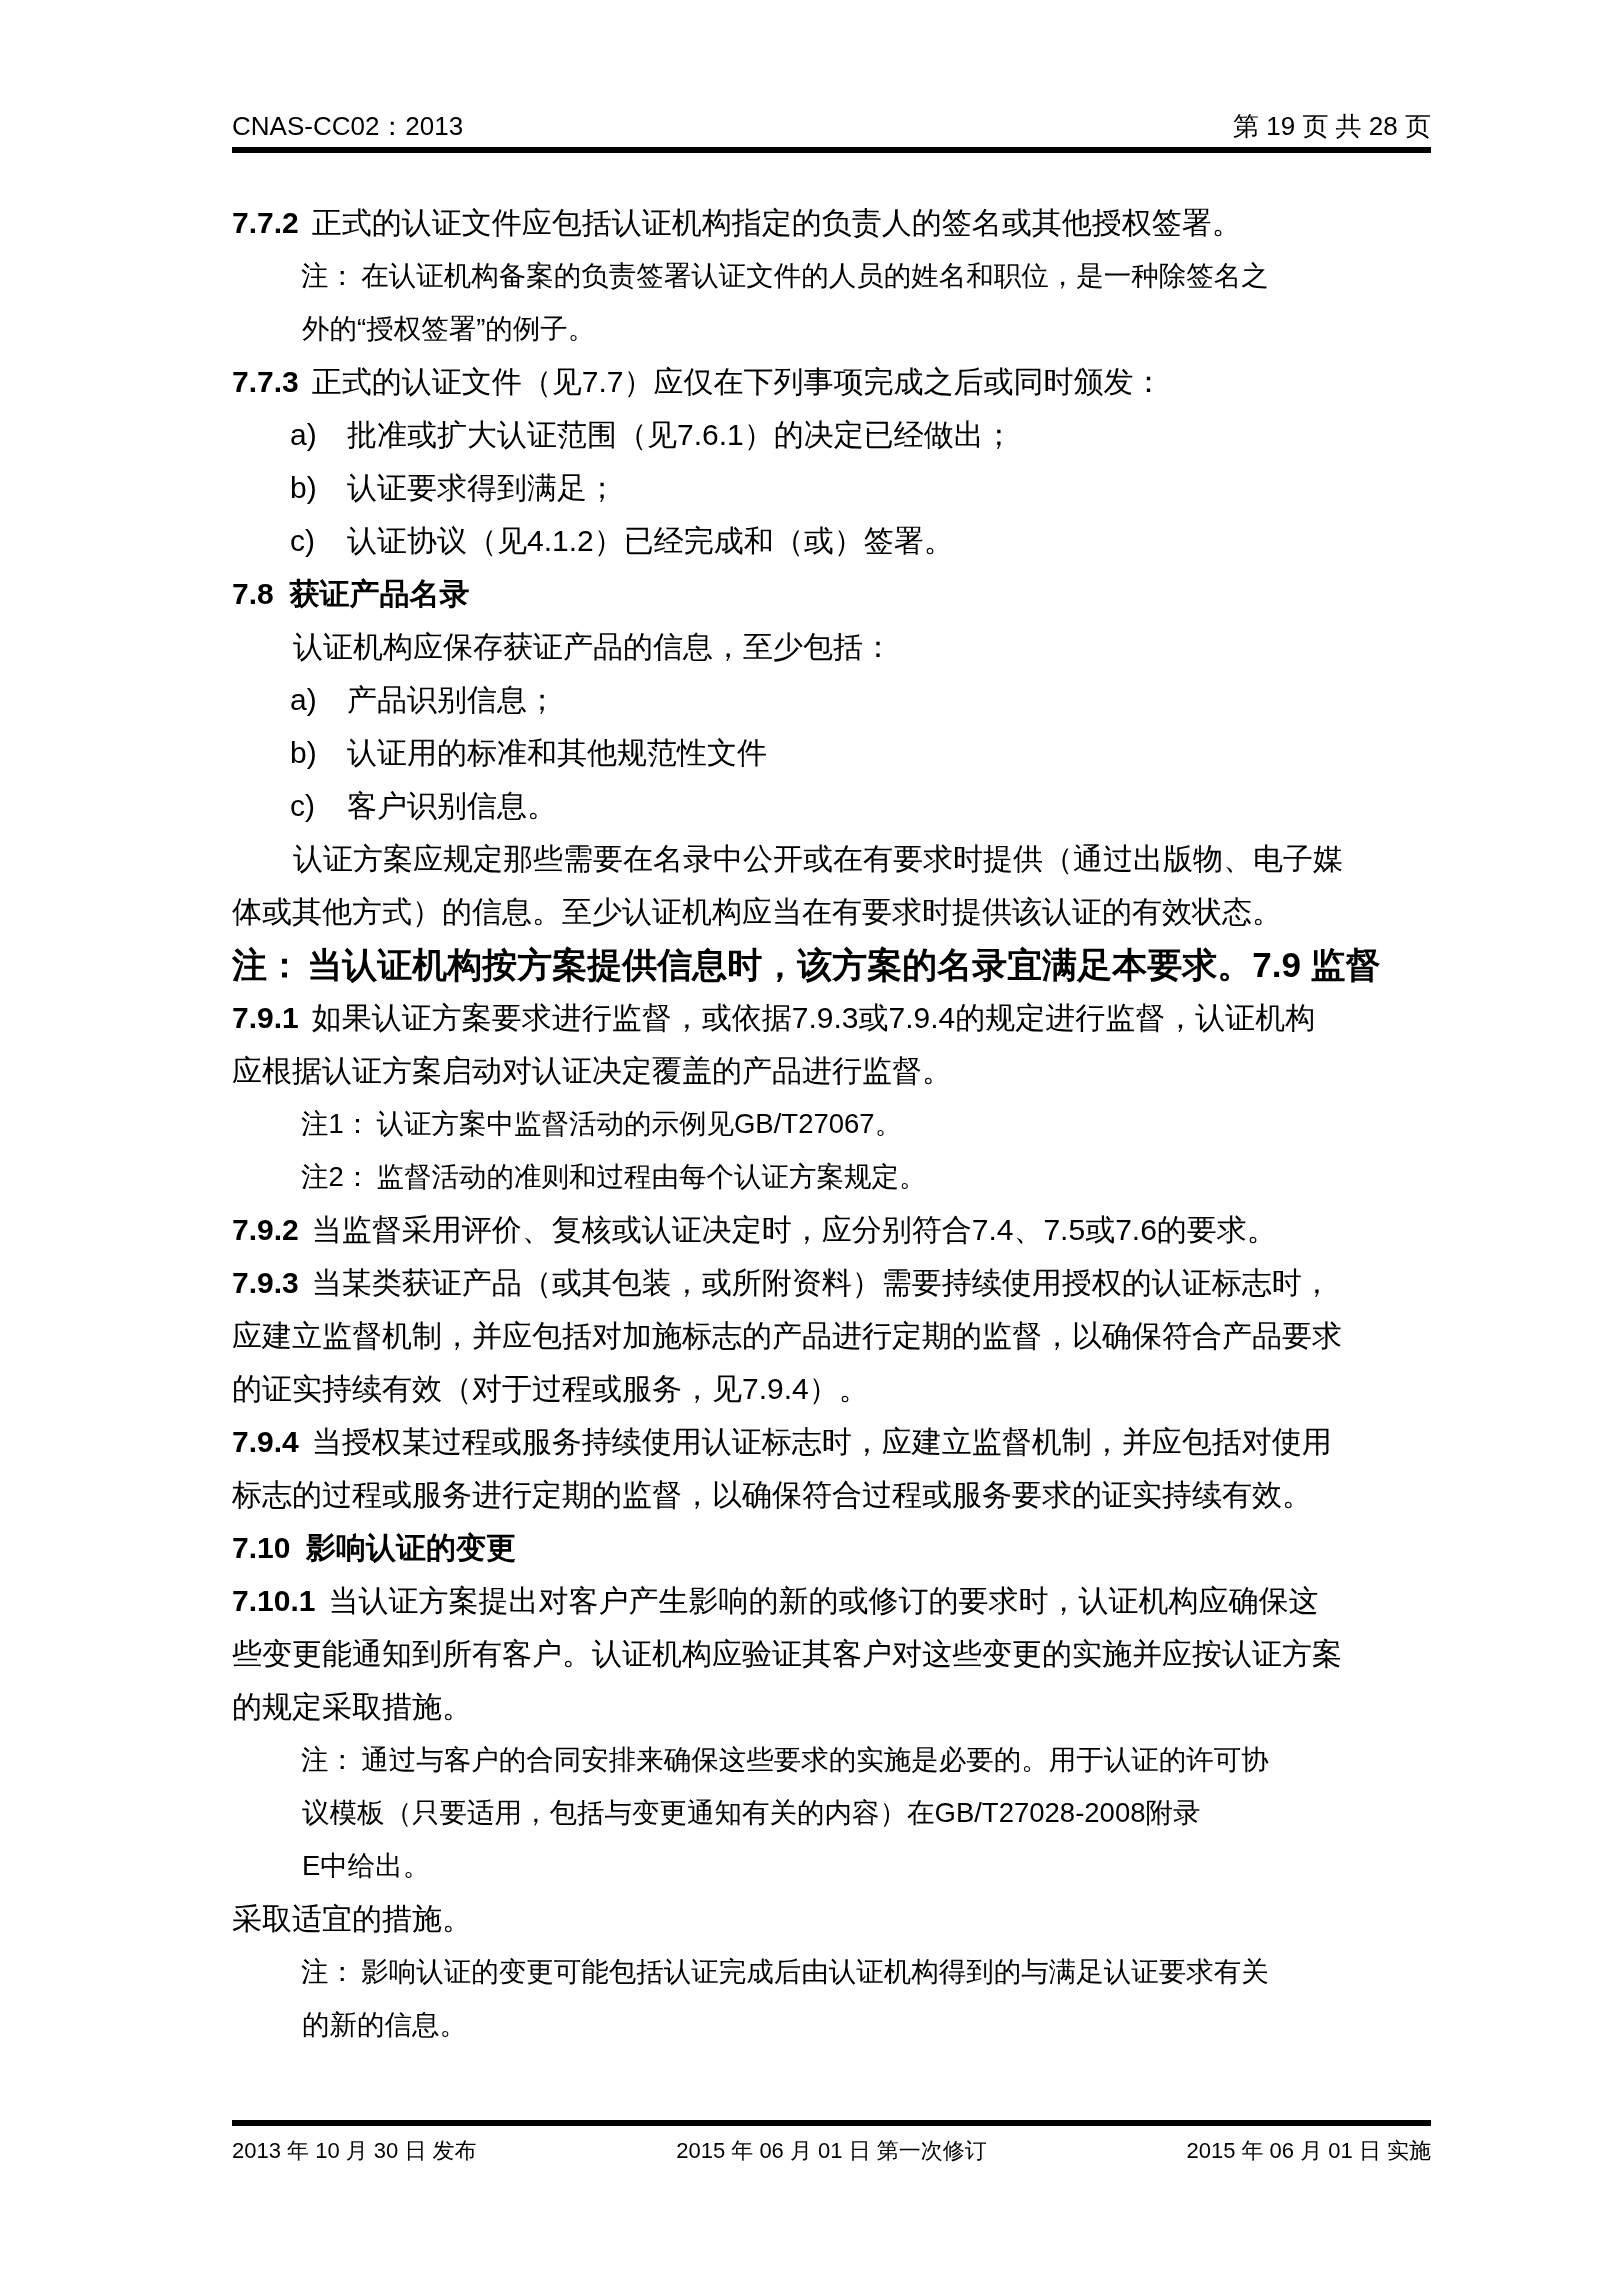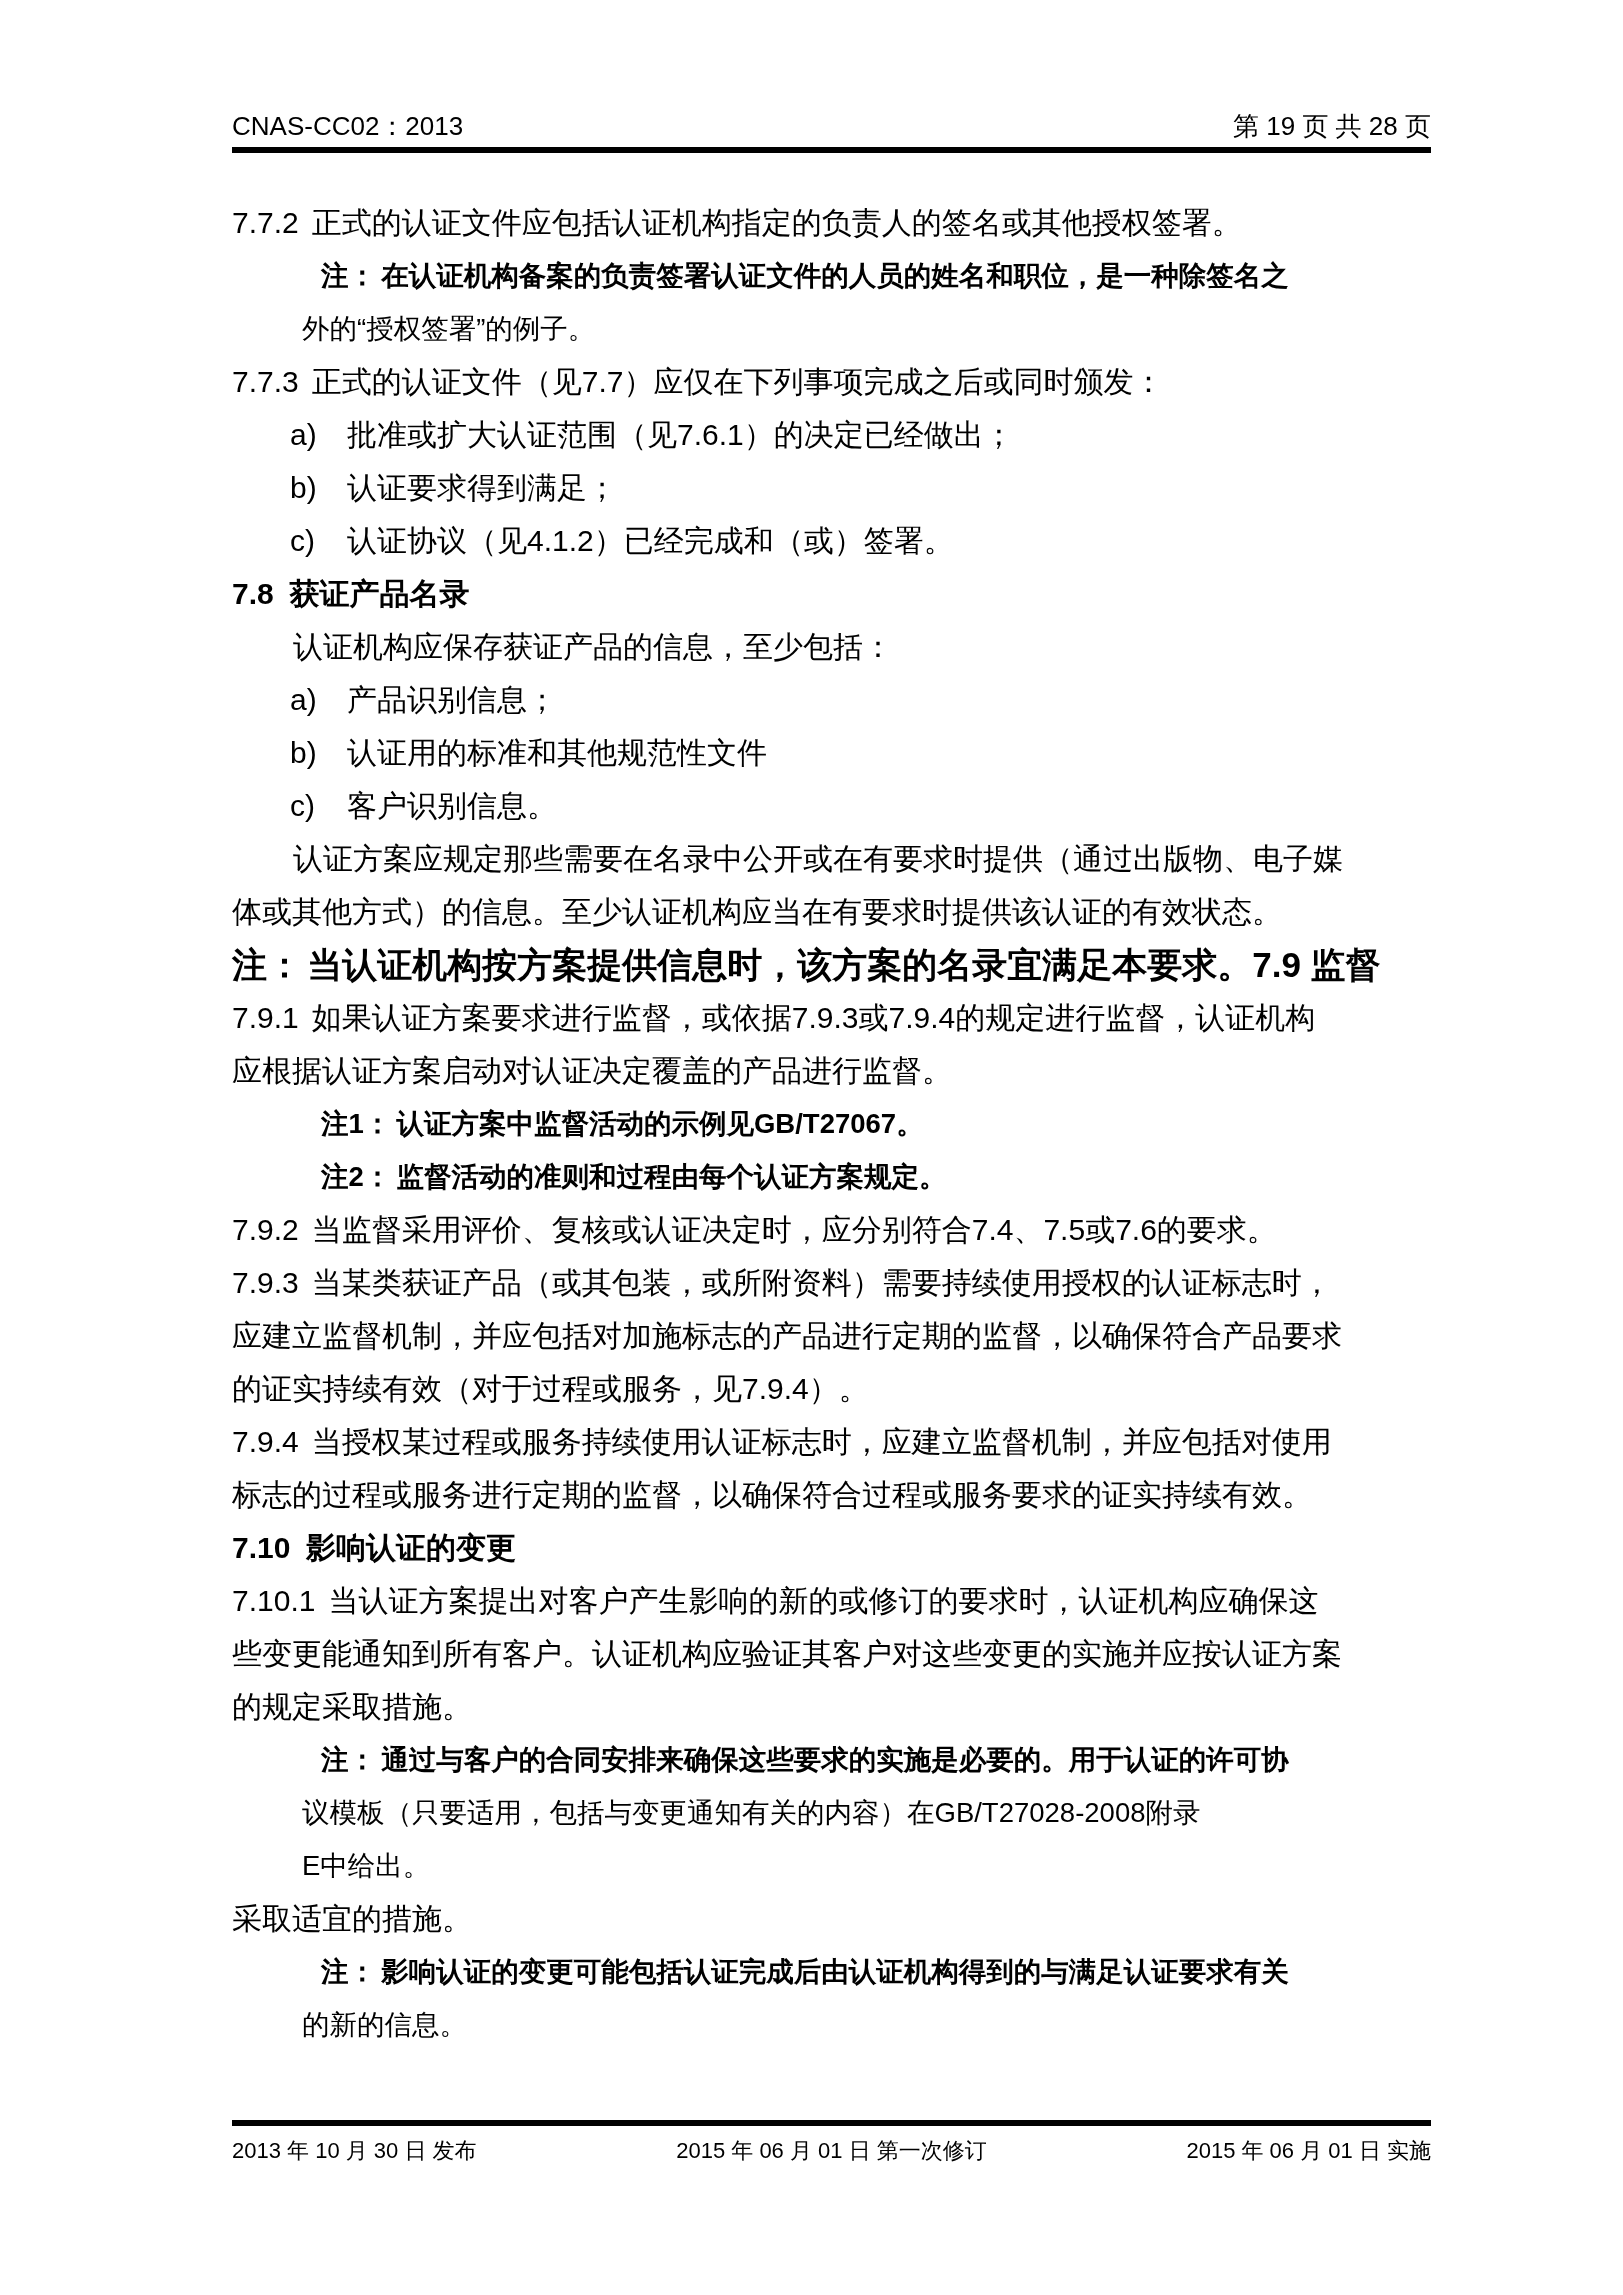--- a/index.html
+++ b/index.html
@@ -34,27 +34,27 @@
     left: 232px; top: 196px;
     width: 1199px;
   }
   .line {
     height: 53px;
     line-height: 53px;
     font-size: 30px;
     white-space: nowrap;
   }
   .prefix { margin-right: 13px; }
-  .l-sec  .prefix { font-weight: normal; }
+  .l-sec  .prefix { font-weight: bold; }
   .l-head { font-weight: bold; }
   .l-head .prefix { margin-right: 15.7px; margin-top: 44px; }
   .l-list { margin-left: 58px; }
   .l-list .prefix { display: inline-block; width: 57px; margin-right: 0; }
   .l-para { text-indent: 61px; }
-  .l-note { margin-left: 89px; font-size: 27.5px; font-weight: bold; }
+  .l-note { margin-left: 69px; font-size: 27.5px; }
   .l-note .prefix { margin-right: 5.2px; }
   .l-note2 { margin-left: 70px; font-size: 27.5px; }
   .l-noteb { font-weight: bold; font-size: 35px; }
   .l-noteb .prefix { margin-right: 5.2px; }
   
   .footer {
     position: absolute;
     left: 232px; top: 2128px;
     width: 1199px; height: 46px;
     display: flex; justify-content: space-between; align-items: center;

